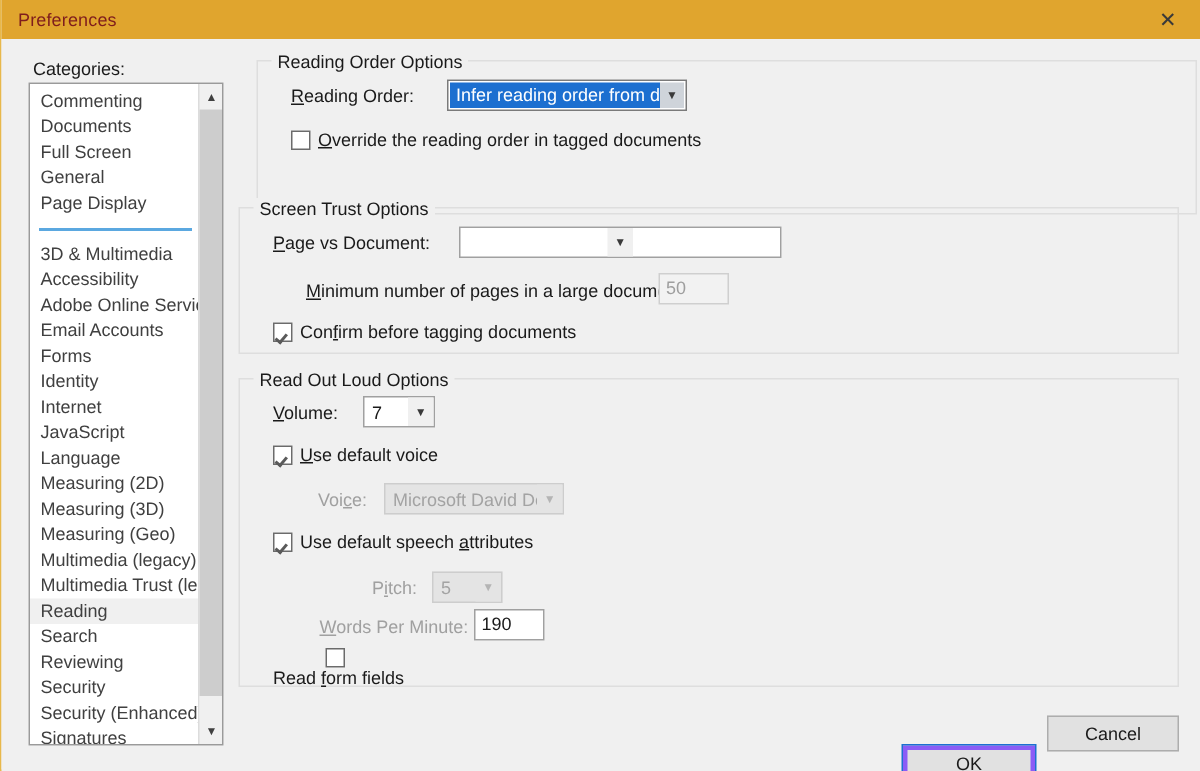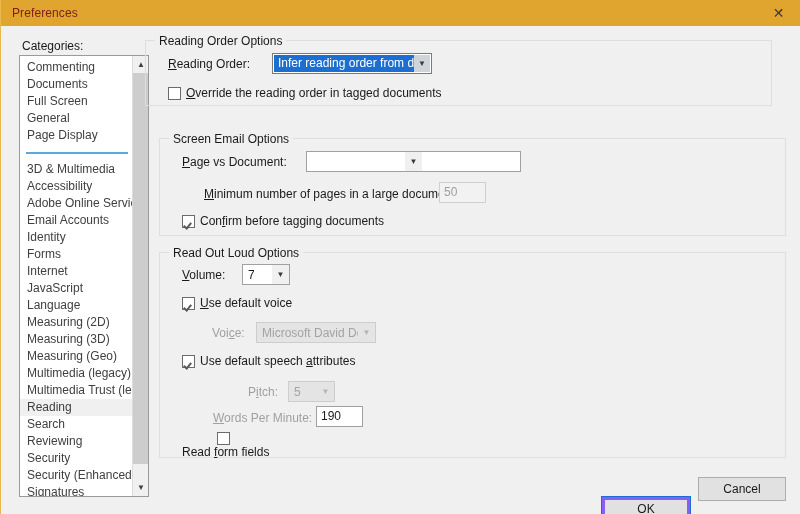--- a/index.html
+++ b/index.html
@@ -120,21 +120,21 @@
   .gb-title {
     position: absolute;
     top: -7px; left: 9px;
     background: #f0f0f0;
     padding: 0 4px;
     font-size: 12px;
     color: #1a1a1a;
     white-space: nowrap;
   }
 
-  #gb-reading-order { left: 144px; top: 14px; width: 627px; height: 66px; text-align: right; }
+  #gb-reading-order { left: 170px; top: 14px; width: 627px; height: 103px; text-align: right; }
   #gb-screen-reader { left: 158px; top: 112px; width: 627px; height: 98px; }
   #gb-read-out-loud { left: 158px; top: 226px; width: 627px; height: 206px; }
 
   .fld-label {
     position: absolute;
     font-size: 12px;
     color: #1a1a1a;
     white-space: nowrap;
   }
   .fld-label.disabled { color: #a0a0a0; }
@@ -272,22 +272,22 @@
         <div class="cat-item">Full Screen</div>
         <div class="cat-item">General</div>
         <div class="cat-item">Page Display</div>
         <div class="cat-sep">
             <div></div>
           </div>
         <div class="cat-item">3D &amp; Multimedia</div>
         <div class="cat-item">Accessibility</div>
         <div class="cat-item">Adobe Online Services</div>
         <div class="cat-item">Email Accounts</div>
+        <div class="cat-item">Forms</div>
         <div class="cat-item">Identity</div>
-        <div class="cat-item">Forms</div>
         <div class="cat-item">Internet</div>
         <div class="cat-item">JavaScript</div>
         <div class="cat-item">Language</div>
         <div class="cat-item">Measuring (2D)</div>
         <div class="cat-item">Measuring (3D)</div>
         <div class="cat-item">Measuring (Geo)</div>
         <div class="cat-item">Multimedia (legacy)</div>
         <div class="cat-item">Multimedia Trust (legacy)</div>
         <div class="cat-item selected">Reading</div>
         <div class="cat-item">Search</div>
@@ -317,21 +317,21 @@
         <span class="arrow">▼</span>
       </div>
 
       <div class="cb-row" style="left:22px; top:45px;">
         <span class="cb-box"></span>
         <span class="cb-text"><span class="u">O</span>verride the reading order in tagged documents</span>
       </div>
     </div>
 
     <div class="groupbox" id="gb-screen-reader">
-      <span class="gb-title">Screen Email Options</span>
+      <span class="gb-title">Screen Trust Options</span>
 
       <span class="fld-label" style="left:22px; top:16px;"><span class="u">P</span>age vs Document:</span>
 
       <div class="combo" style="left:146px; top:12px; width:215px;flex-direction:column;">
         <span class="txt">Read the entire document</span>
         <span class="arrow">▼</span>
       </div>
 
       <span class="fld-label" style="left:44px; top:48px;"><span class="u">M</span>inimum number of pages in a large document:</span>
 

